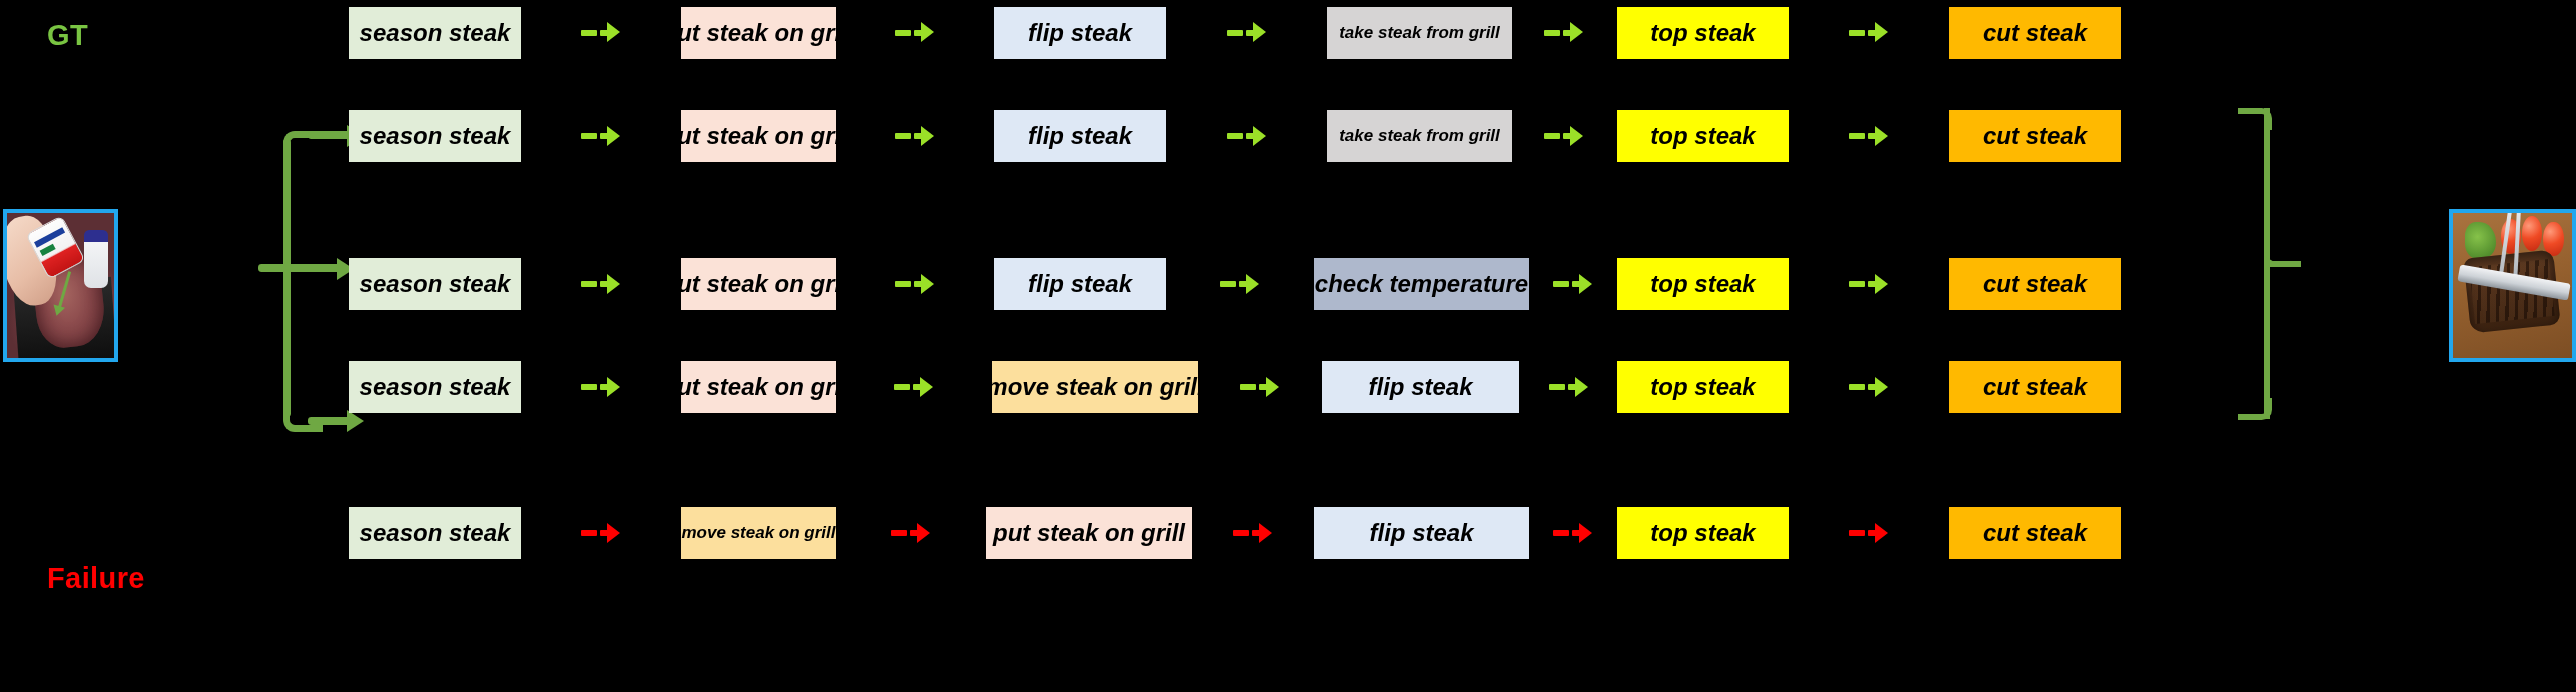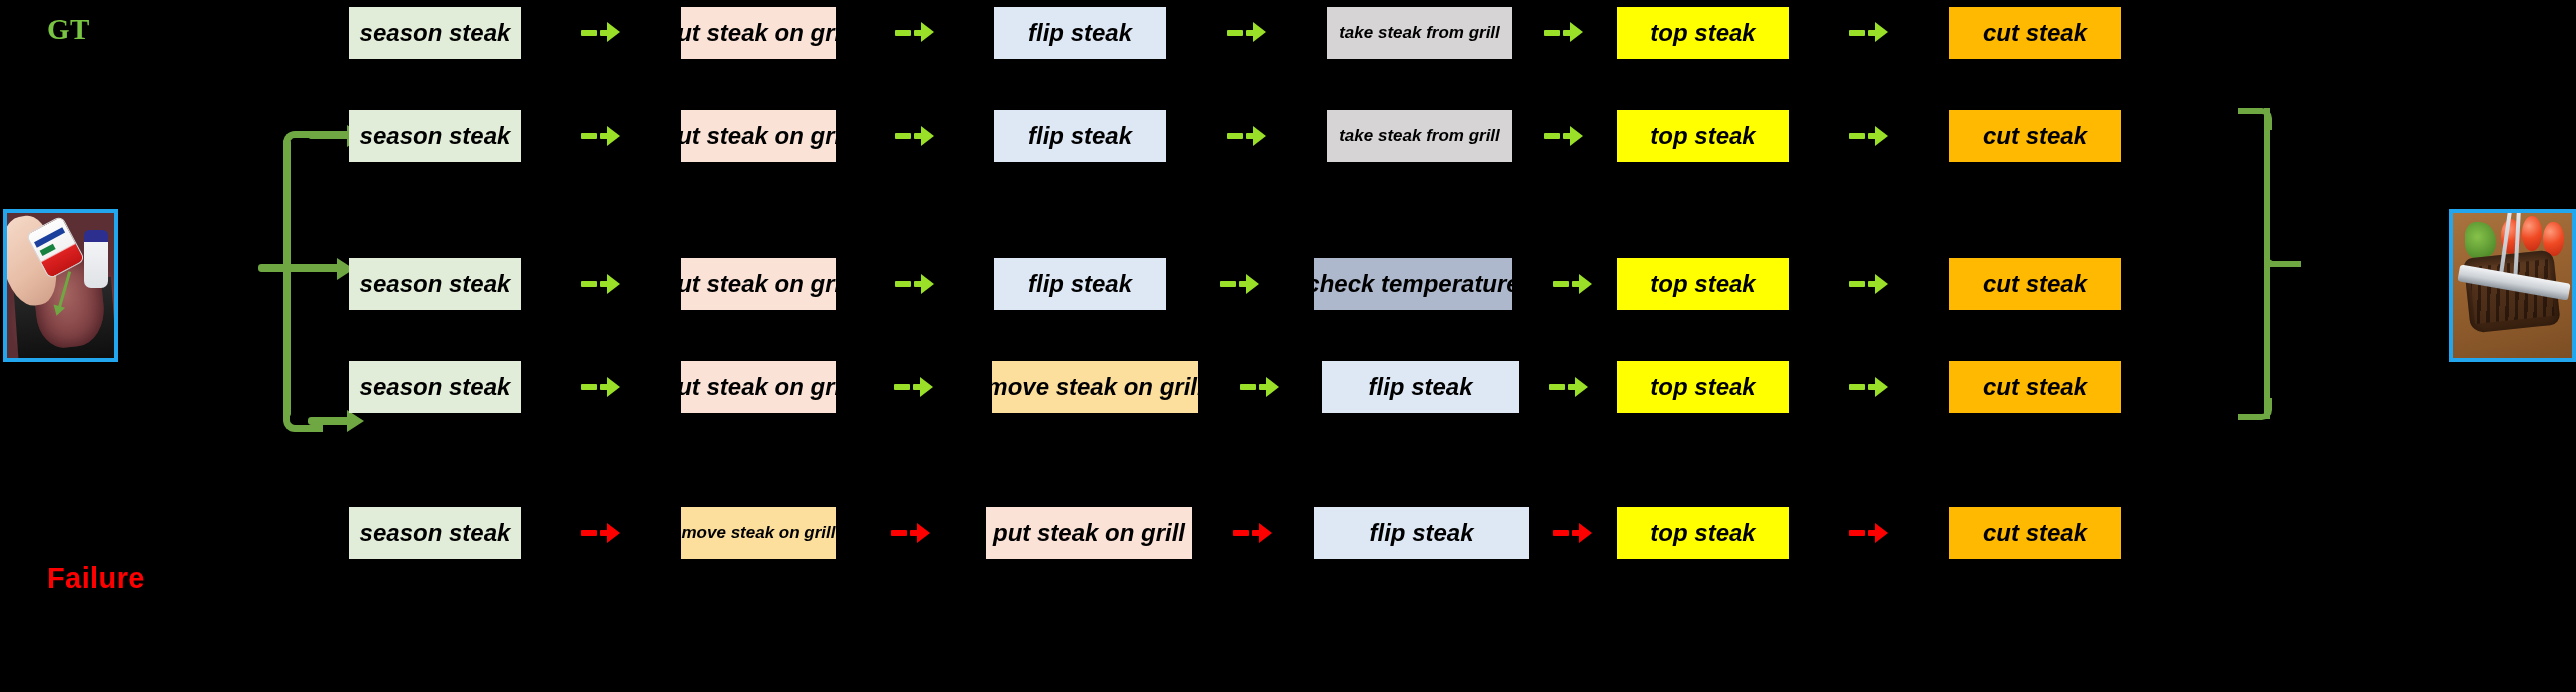--- a/index.html
+++ b/index.html
@@ -7,21 +7,21 @@
     width:2576px;height:692px;position:relative;overflow:hidden;
     font-family:"Liberation Sans","DejaVu Sans",sans-serif;
   }
   .stage{position:absolute;inset:0;}
 
   
   .rowlabel{
     position:absolute;font-weight:bold;font-style:normal;
     font-size:29px;letter-spacing:0.4px;white-space:nowrap;
   }
-  #gt-label{left:47px;top:13px;color:var(--gt);font-family:Liberation Serif, serif;}
+  #gt-label{left:47px;top:19px;color:var(--gt);}
   #fail-label{left:47px;top:562px;color:var(--fail);}
 
   
   .row{position:absolute;height:52px;}
   .box{
     position:absolute;top:0;height:52px;box-sizing:border-box;
     display:flex;align-items:center;justify-content:center;
     font-style:italic;font-weight:bold;color:#000;
     text-align:center;line-height:1.05;padding:0 5.2px;
     white-space:nowrap;
@@ -305,21 +305,21 @@
           <span class="shaft"></span>
           <span class="shaft2"></span>
           <span class="head"></span>
         </div>
         <div class="box big" style="left: 994px; width: 172px; background: rgb(222, 232, 245);">flip steak</div>
         <div class="arrow green" style="left: 1220px;">
           <span class="shaft"></span>
           <span class="shaft2"></span>
           <span class="head"></span>
         </div>
-        <div class="box big" style="left: 1314px; width: 198px; background: rgb(174, 184, 204); text-align: center;">check temperature</div>
+        <div class="box big" style="left: 1314px; width: 215px; background: rgb(174, 184, 204); text-align: center;">check temperature</div>
         <div class="arrow green" style="left: 1553px;">
           <span class="shaft"></span>
           <span class="shaft2"></span>
           <span class="head"></span>
         </div>
         <div class="box big" style="left: 1617px; width: 172px; background: rgb(255, 255, 0);">top steak</div>
         <div class="arrow green" style="left: 1849px;">
           <span class="shaft"></span>
           <span class="shaft2"></span>
           <span class="head"></span>

